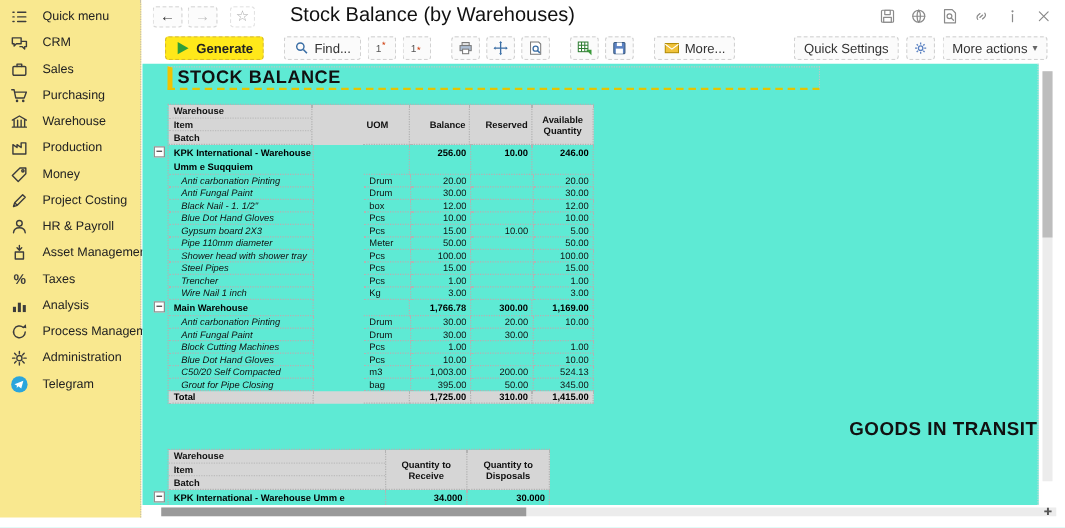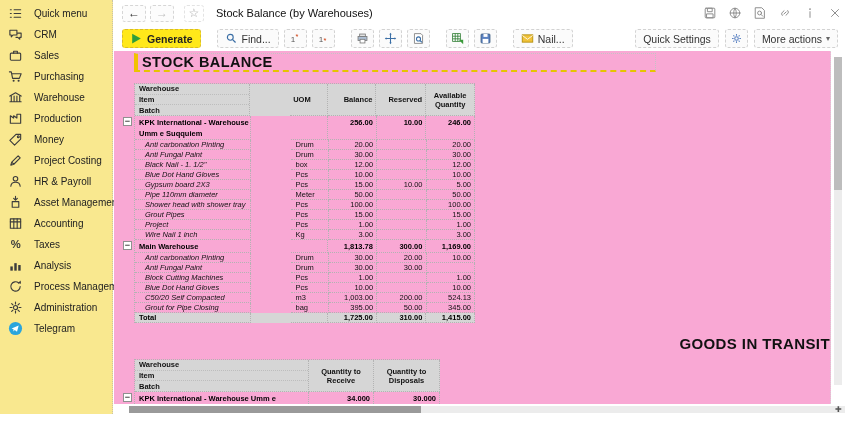--- a/index.html
+++ b/index.html
@@ -22,40 +22,40 @@
   .titlebar { position:absolute; left:0; top:0; right:0; height:26px; display:flex;
               align-items:center; padding:0 8px; }
   .navbtn { width:24px; height:17px; border:1px dashed #d6d6d6; border-radius:3px;
             display:inline-flex; align-items:center; justify-content:center;
             font-size:12px; margin-right:4px; background:#fcfcfc; }
   .navbtn.back { color:#333; font-weight:bold; }
   .navbtn.fwd  { color:#c0c0c0; }
   .favstar { width:20px; height:17px; border:1px dashed #e3e3e3; border-radius:3px;
              display:inline-flex; align-items:center; justify-content:center;
              color:#a8a8a8; font-size:12px; margin:0 6px 0 6px; }
-  .wtitle { font-size:11px; color:#111; margin-left:6px; }
+  .wtitle { font-size:16px; color:#111; margin-left:22px; }
   .tb-right { margin-left:auto; display:flex; align-items:center; gap:11px; padding-right:2px; }
   .hicon { width:14px; height:14px; display:inline-flex; color:#8a8a8a; }
   .hicon svg { width:14px; height:14px; }
 
   
   .toolbar { position:absolute; left:0; top:26px; right:0; height:25px; display:flex;
              align-items:center; padding-left:8px; gap:5px; }
   .btn { height:19px; border:1px dashed #d2d2d2; border-radius:3px; background:#fbfbfb;
          display:inline-flex; align-items:center; gap:4px; padding:0 7px;
          font-size:10.5px; color:#333; white-space:nowrap; }
   .btn.icon-only { width:23px; padding:0; justify-content:center; }
   .btn svg { width:13px; height:13px; }
-  .btn-generate { background:#ffe81a; border:1px dashed #d8bb2a; font-weight:bold; color:#222; }
+  .btn-generate { background:#ffe81a; border:1px dashed #d8bb2a; font-weight:bold; color:#222;margin-left:10px; }
   .tbar-right { margin-left:auto; display:flex; align-items:center; gap:6px; padding-right:14px; }
   .gap-sm { width:6px; }
 
   
   .canvas { position:absolute; left:0; top:51px; height:353px; width:717px; overflow:hidden;
-            background:#f9a8d4; border-right:1px dotted #d5d5d5; padding-left:20px; padding-top:2px; }
+            background:#5eead4; border-right:1px dotted #d5d5d5; padding-left:20px; padding-top:2px; }
 
   .titlecell { width:522px; height:19px; border-top:1px dotted #c4c4c4; border-right:1px dotted #c4c4c4;
                border-bottom:2px dashed #e6c400; border-left:4px solid #f2c200;
                font-size:14.5px; font-weight:bold; color:#111; letter-spacing:.4px;
                padding:1px 0 0 4px; line-height:15px; }
   .bigtitle { font-size:15px; font-weight:bold; color:#111; letter-spacing:.4px; margin-top:12px;text-align:right; }
 
   .grid { border-left:1px dotted #b3b3b3; border-top:1px dotted #b3b3b3; }
   .r { display:flex; position:relative; }
   .c { border-right:1px dotted #b3b3b3; border-bottom:1px dotted #b3b3b3; overflow:hidden; }
@@ -187,29 +187,20 @@
           <svg viewBox="0 0 16 16">
             <rect fill="none" stroke="#3c3c3c" stroke-width="1.2" stroke-linecap="round" stroke-linejoin="round" x="4.5" y="7" width="7" height="6"></rect>
             <path fill="none" stroke="#3c3c3c" stroke-width="1.2" stroke-linecap="round" stroke-linejoin="round" d="M8 1.5V5M6 3.5l2 2 2-2"></path>
           </svg>
         </span>
         <span>Asset Management</span>
       </div>
       <div class="side-item">
         <span class="ic">
           <svg viewBox="0 0 16 16">
-            <rect fill="none" stroke="#3c3c3c" stroke-width="1.2" stroke-linecap="round" stroke-linejoin="round" x="2.5" y="3" width="11" height="10"></rect>
-            <path fill="none" stroke="#3c3c3c" stroke-width="1.2" stroke-linecap="round" stroke-linejoin="round" d="M2.5 6.2h11M6.2 3v10M9.8 3v10"></path>
-          </svg>
-        </span>
-        <span>Accounting</span>
-      </div>
-      <div class="side-item">
-        <span class="ic">
-          <svg viewBox="0 0 16 16">
             <text x="3" y="12" font-size="12" font-weight="bold" fill="#3c3c3c" font-family="Liberation Sans,sans-serif">%</text>
           </svg>
         </span>
         <span>Taxes</span>
       </div>
       <div class="side-item">
         <span class="ic">
           <svg viewBox="0 0 16 16">
             <rect x="2.5" y="9" width="2.6" height="4.5" fill="#3c3c3c"></rect>
             <rect x="6.7" y="5.5" width="2.6" height="8" fill="#3c3c3c"></rect>
@@ -376,21 +367,21 @@
           </span>
       </button>
       <span class="gap-sm"></span>
       <button class="btn">
         <span style="display:inline-flex">
             <svg viewBox="0 0 16 16">
               <rect x="1.5" y="3.5" width="13" height="9" fill="#f0c23a" stroke="#b08900" stroke-width="1"></rect>
               <path d="M1.5 4.2L8 9l6.5-4.8" fill="none" stroke="#fff" stroke-width="1"></path>
             </svg>
           </span>
-        <span>Nail...</span>
+        <span>More...</span>
       </button>
       <span class="tbar-right">
         <button class="btn">
           <span>Quick Settings</span>
         </button>
         <button class="btn icon-only">
           <span style="display:inline-flex">
               <svg viewBox="0 0 16 16">
                 <circle fill="none" stroke="#5b82c2" stroke-width="1.3" cx="8" cy="8" r="2.2"></circle>
                 <path stroke="#5b82c2" stroke-width="1.3" d="M8 2.5v2M8 11.5v2M2.5 8h2M11.5 8h2M4.1 4.1l1.3 1.3M10.6 10.6l1.3 1.3M11.9 4.1l-1.3 1.3M5.4 10.6l-1.3 1.3"></path>
@@ -472,44 +463,44 @@
               <div class="c c-av num">50.00</div>
             </div>
             <div class="r row-item">
               <div class="c c-name cell-name">Shower head with shower tray</div>
               <div class="c c-uom cell-uom">Pcs</div>
               <div class="c c-bal num">100.00</div>
               <div class="c c-res num"></div>
               <div class="c c-av num">100.00</div>
             </div>
             <div class="r row-item">
-              <div class="c c-name cell-name">Grout Pipes</div>
+              <div class="c c-name cell-name">Steel Pipes</div>
               <div class="c c-uom cell-uom">Pcs</div>
               <div class="c c-bal num">15.00</div>
               <div class="c c-res num"></div>
               <div class="c c-av num">15.00</div>
             </div>
             <div class="r row-item">
-              <div class="c c-name cell-name">Project</div>
+              <div class="c c-name cell-name">Trencher</div>
               <div class="c c-uom cell-uom">Pcs</div>
               <div class="c c-bal num">1.00</div>
               <div class="c c-res num"></div>
               <div class="c c-av num">1.00</div>
             </div>
             <div class="r row-item">
               <div class="c c-name cell-name">Wire Nail 1 inch</div>
               <div class="c c-uom cell-uom">Kg</div>
               <div class="c c-bal num">3.00</div>
               <div class="c c-res num"></div>
               <div class="c c-av num">3.00</div>
             </div>
             <div class="r row-group">
               <div class="c c-name cell-name">Main Warehouse</div>
               <div class="c c-uom cell-uom"></div>
-              <div class="c c-bal num">1,813.78</div>
+              <div class="c c-bal num">1,766.78</div>
               <div class="c c-res num">300.00</div>
               <div class="c c-av num">1,169.00</div>
               <span class="expander">−</span>
             </div>
             <div class="r row-item">
               <div class="c c-name cell-name">Anti carbonation Pinting</div>
               <div class="c c-uom cell-uom">Drum</div>
               <div class="c c-bal num">30.00</div>
               <div class="c c-res num">20.00</div>
               <div class="c c-av num">10.00</div>

